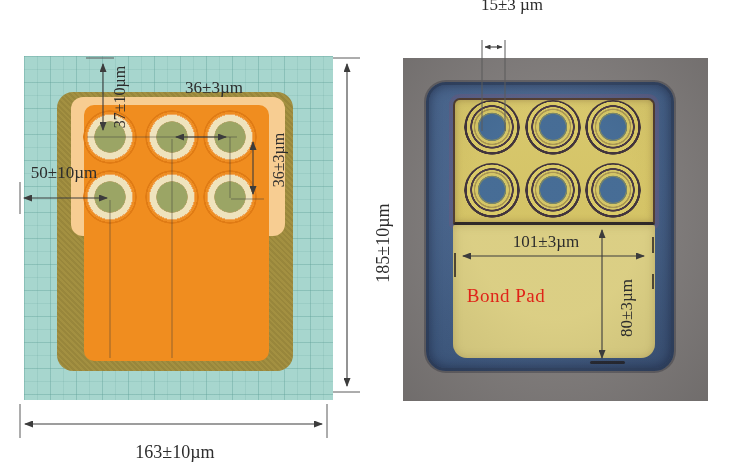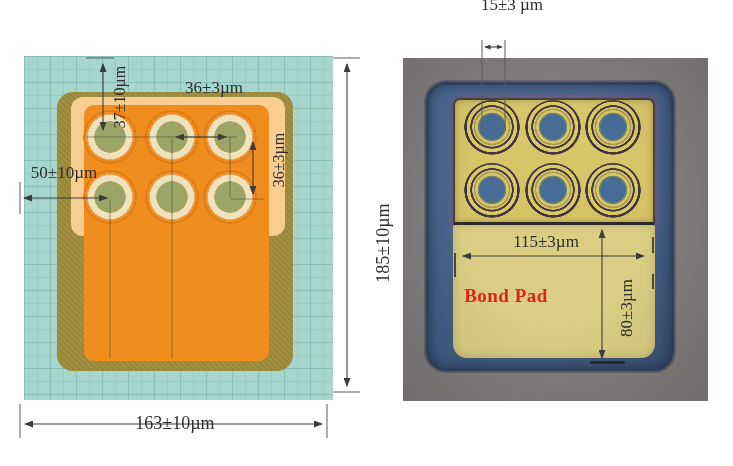--- a/index.html
+++ b/index.html
@@ -98,21 +98,21 @@
   
   .dim{
     position:absolute;white-space:nowrap;font-size:17px;line-height:1;
     transform:translate(-50%,-50%);color:#2d2d2d;
   }
   .dim.rot{transform:translate(-50%,-50%) rotate(-90deg);}
   .dim.big{font-size:18px;}
   .dim.small{font-size:16px;}
   .bond-pad-label{
     position:absolute;transform:translate(-50%,-50%);
-    font-size:19px;font-weight:bold;color:var(--bond-pad-red,#e02318);
+    font-size:19px;font-weight:normal;color:var(--bond-pad-red,#e02318);
     letter-spacing:.5px;white-space:nowrap;
   }
   
   #dims{position:absolute;left:0;top:0;width:733px;height:466px;pointer-events:none;}
   #dims line{stroke:var(--dim-line,#3c3c3c);stroke-width:1.1px;}
   #dims line.tick{stroke:#5a5a5a;stroke-width:1px;}
   #dims line.guide{stroke:rgba(60,60,60,.55);stroke-width:0.9px;}
 </style>
 </head>
 <body>
@@ -201,18 +201,18 @@
     <g>
       <line x1="602" y1="230" x2="602" y2="358" marker-start="url(#ah)" marker-end="url(#ah)"></line>
     </g>
   </svg>
 
   <div class="dim rot small" style="left:120px;top:97px">37±10µm</div>
   <div class="dim" style="left:214px;top:87px">36±3µm</div>
   <div class="dim rot small" style="left:279px;top:160px">36±3µm</div>
   <div class="dim" style="left:64px;top:172px">50±10µm</div>
   <div class="dim rot big" style="left:383px;top:243px">185±10µm</div>
-  <div class="dim big" style="left:175px;top:423px">163±10µm</div>
+  <div class="dim big" style="left:175px;top:452px">163±10µm</div>
   <div class="dim" style="left:512px;top:4px">15±3 µm</div>
-  <div class="dim" style="left:546px;top:241px">115±3µm</div>
+  <div class="dim" style="left:546px;top:241px">101±3µm</div>
   <div class="dim rot" style="left:626px;top:308px">80±3µm</div>
   <div class="bond-pad-label" style="left:506px;top:296px">Bond Pad</div>
 </div>
 
 </body></html>

